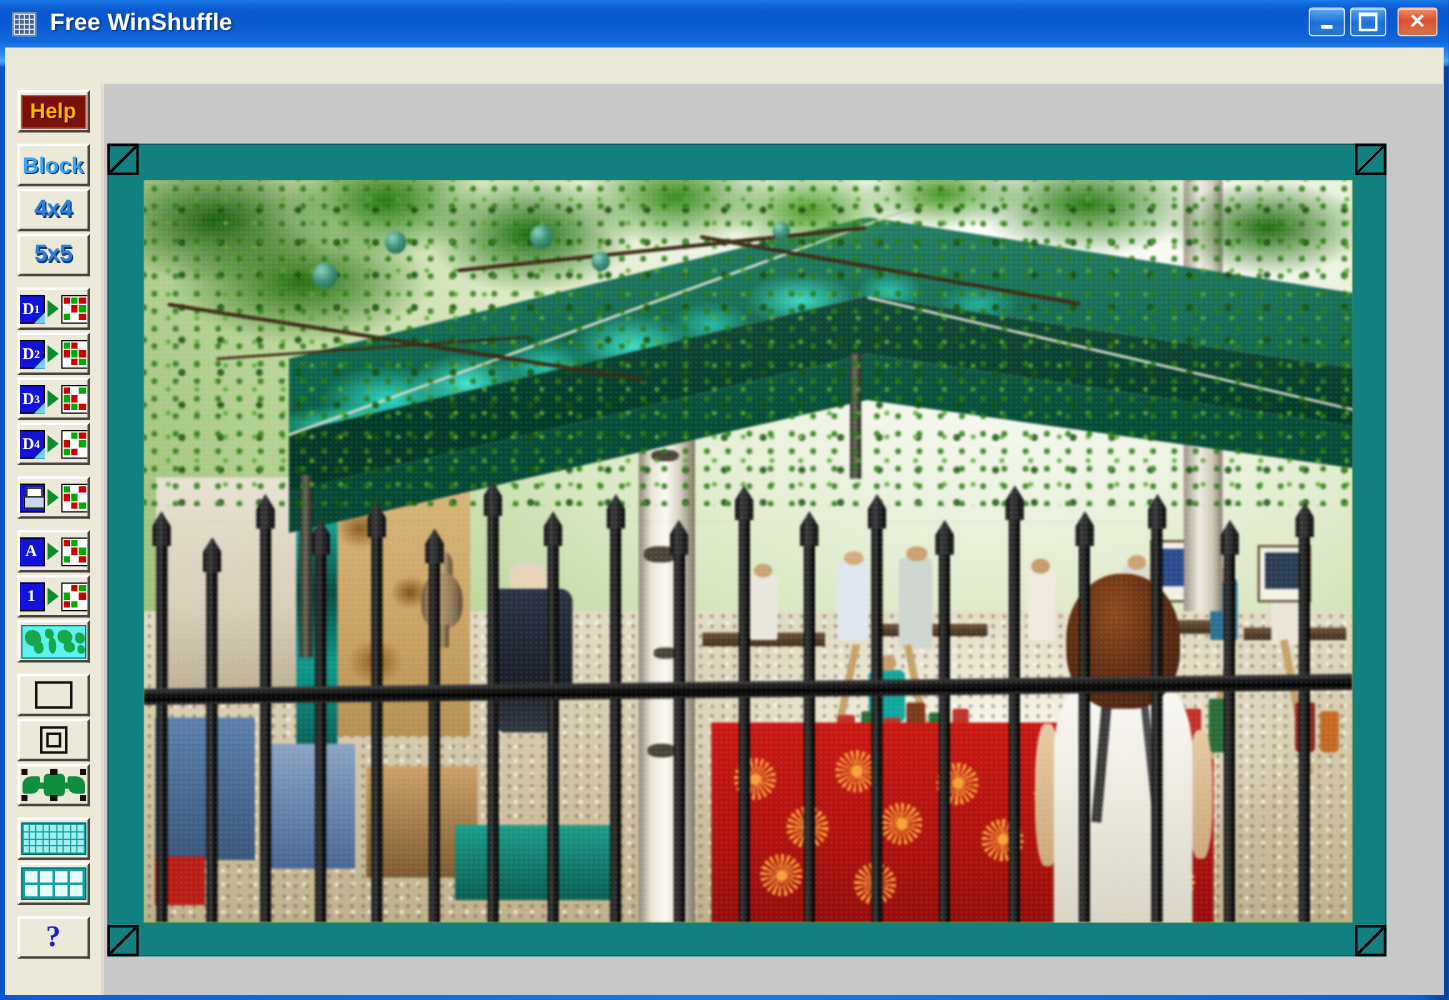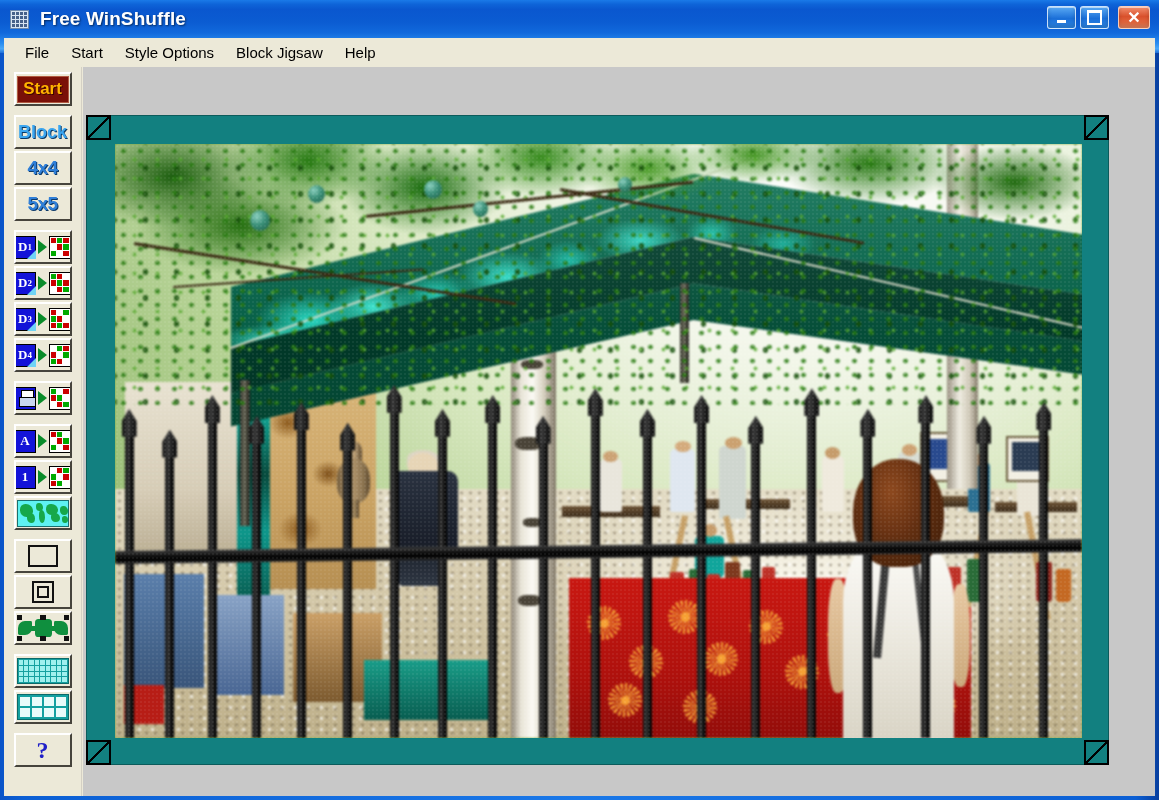--- a/index.html
+++ b/index.html
@@ -438,32 +438,25 @@
     <div class="winbtn" id="btn-max">
         <span></span>
       </div>
     <div class="winbtn" id="btn-close">
         <span>✕</span>
       </div>
   </div>
 
   <div id="client">
 
-    <div id="menubar">
-      <div class="menu-item">File</div>
-      <div class="menu-item">Start</div>
-      <div class="menu-item">Style Options</div>
-      <div class="menu-item">Block Jigsaw</div>
-      <div class="menu-item">Help</div>
-    </div>
 
     <div id="toolpanel">
 
       <div class="tbtn sp">
-        <div class="lbl-stop">Start</div>
+        <div class="lbl-stop">Help</div>
       </div>
 
       <div class="tbtn">
         <div class="lbl-alpha">Block</div>
       </div>
 
       <div class="tbtn">
         <div class="lbl-grid">4x4</div>
       </div>
 

